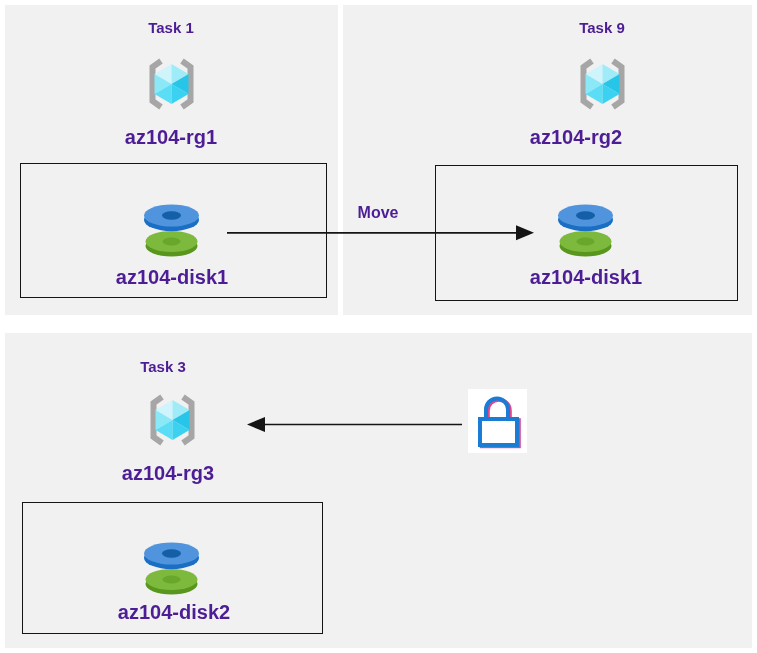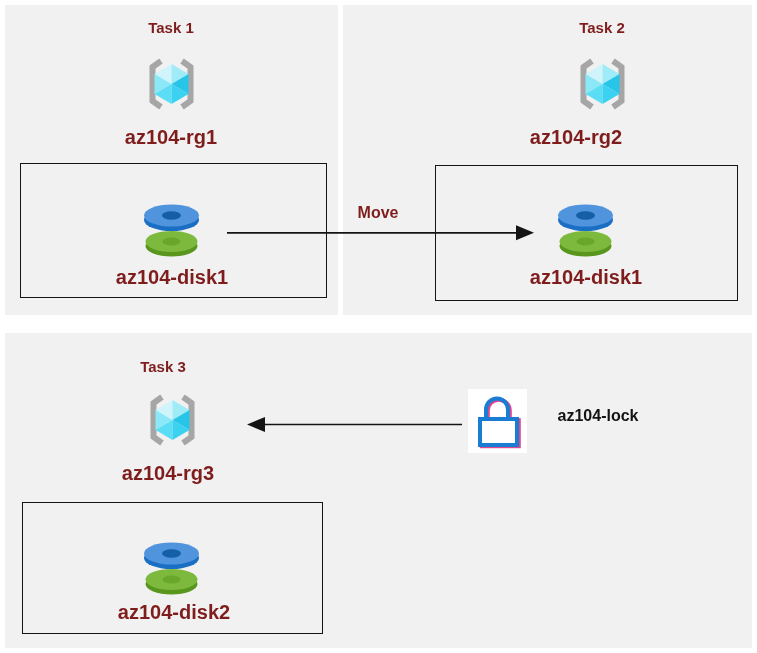--- a/index.html
+++ b/index.html
@@ -6,21 +6,21 @@
   #page{
     position:relative;width:757px;height:653px;background:#ffffff;
     font-family:"Liberation Sans",sans-serif;color:#141414;overflow:hidden;
   }
   .panel{position:absolute;background:#f1f1f1;}
   #panel-task1{left:5px;top:5px;width:333px;height:310px;}
   #panel-task2{left:343px;top:5px;width:409px;height:310px;}
   #panel-task3{left:5px;top:333px;width:747px;height:315px;}
   .label{
     position:absolute;transform:translateX(-50%);white-space:nowrap;
-    font-weight:700;color:#7f1d1d;
+    font-weight:700;color:#4c1d95;
   }
   .task-title{font-size:15px;}
   .res-label{font-size:20px;}
   .inner-box{
     position:absolute;border:1.5px solid #141414;box-sizing:border-box;
     background:transparent;
   }
   .icon{position:absolute;}
   #lock-tile{
     position:absolute;left:468px;top:389px;width:59px;height:64px;
@@ -80,21 +80,21 @@
   <svg class="icon" style="left:140px;top:56px" width="63" height="57">
       <use href="#sym-rg"></use>
     </svg>
   <div class="label res-label" style="left:171px;top:126px">az104-rg1</div>
   <div class="inner-box" style="left:20px;top:163px;width:307px;height:135px"></div>
   <svg class="icon" style="left:143px;top:204px" width="57" height="53">
       <use href="#sym-disk"></use>
     </svg>
   <div class="label res-label" style="left:172px;top:266px">az104-disk1</div>
 
-  <div class="label task-title" style="left:602px;top:19px">Task 2</div>
+  <div class="label task-title" style="left:602px;top:19px">Task 9</div>
   <svg class="icon" style="left:571px;top:56px" width="63" height="57">
       <use href="#sym-rg"></use>
     </svg>
   <div class="label res-label" style="left:576px;top:126px">az104-rg2</div>
   <div class="inner-box" style="left:435px;top:165px;width:303px;height:136px"></div>
   <svg class="icon" style="left:557px;top:204px" width="57" height="53">
       <use href="#sym-disk"></use>
     </svg>
   <div class="label res-label" style="left:586px;top:266px">az104-disk1</div>
 
@@ -110,21 +110,20 @@
       <use href="#sym-disk"></use>
     </svg>
   <div class="label res-label" style="left:174px;top:601px">az104-disk2</div>
 
   <div id="lock-tile">
     <svg width="59" height="64">
         <use href="#sym-lock"></use>
       </svg>
   </div>
   <div id="lock-text">
-    <div>az104-lock</div>
   </div>
 
   <svg id="arrow-overlay" width="757" height="653">
     <g>
       <line x1="227" y1="232.8" x2="518" y2="232.8" stroke="#141414" stroke-width="1.7"></line>
       <polygon points="534,232.8 516,225.3 516,240.3" fill="#141414"></polygon>
     </g>
     <g>
       <line x1="462" y1="424.5" x2="263" y2="424.5" stroke="#141414" stroke-width="1.7"></line>
       <polygon points="247,424.5 265,417 265,432" fill="#141414"></polygon>

